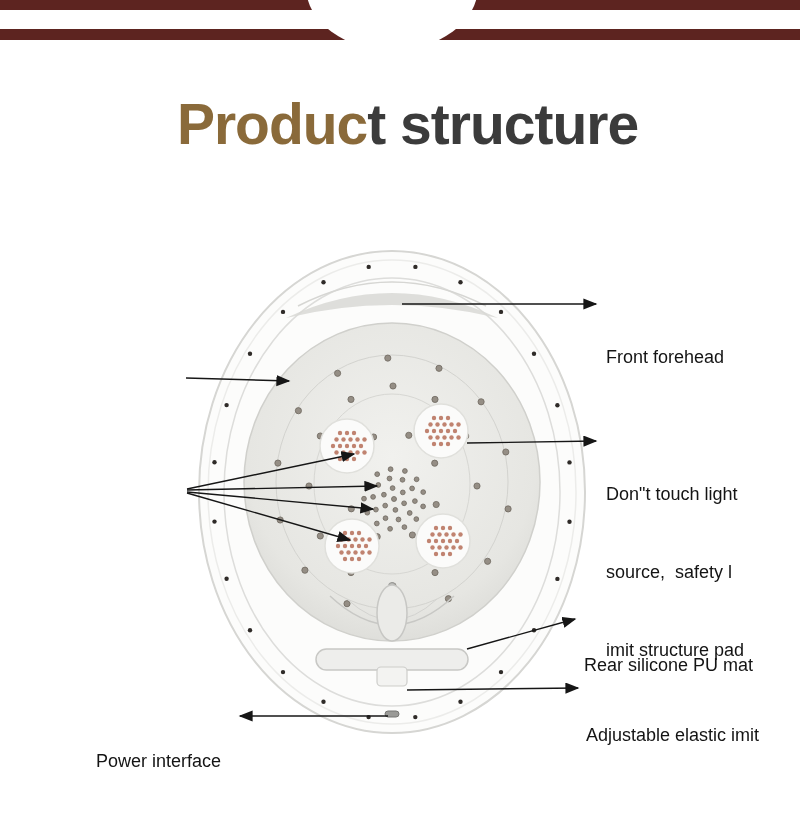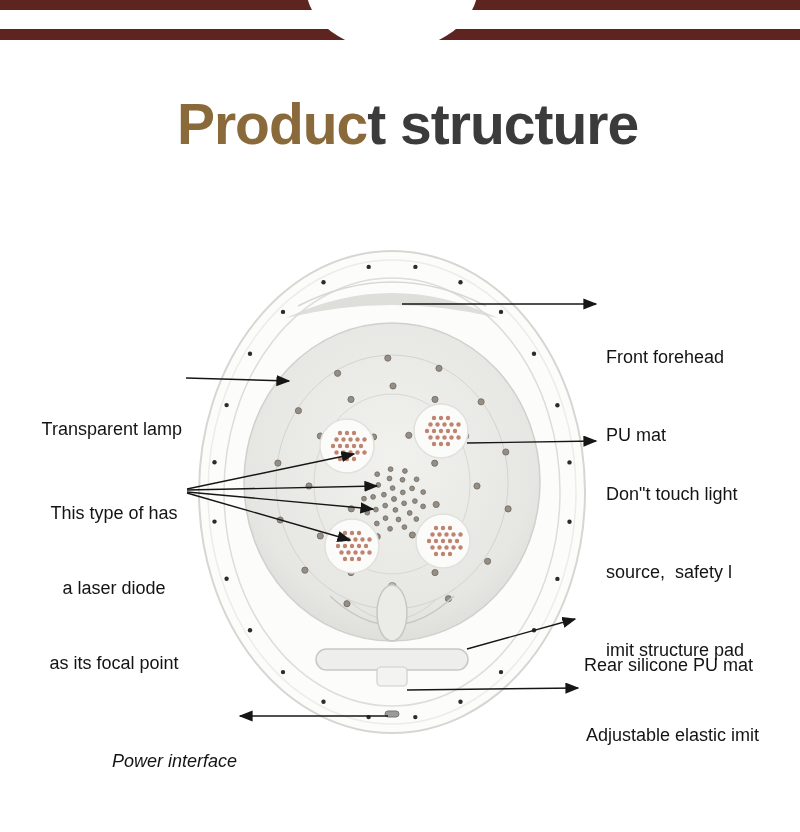--- a/index.html
+++ b/index.html
@@ -269,44 +269,35 @@
       <line x1="187" y1="493" x2="350" y2="540" marker-end="url(#arrow)"></line>
       <line x1="467" y1="443" x2="596" y2="441" marker-end="url(#arrow)"></line>
       <line x1="467" y1="649" x2="575" y2="619" marker-end="url(#arrow)"></line>
       <line x1="407" y1="690" x2="578" y2="688" marker-end="url(#arrow)"></line>
       <line x1="388" y1="716" x2="240" y2="716" marker-end="url(#arrow)"></line>
     </g>
   </svg>
 
   <div class="label lh26" style="left:606px;top:292px;">
     <span>Front forehead</span>
-    <span>PU mat</span>
-  </div>
-
-  <div class="label alignR" style="left:22px;top:367px;width:160px;">
-    <span>Transparent lamp</span>
-  </div>
-
-  <div class="label alignC" style="left:40px;top:451px;width:148px;">
-    <span>This type of has</span>
-    <span>a laser diode</span>
-    <span>as its focal point</span>
-  </div>
+  </div>
+
+
 
   <div class="label lh26" style="left:606px;top:429px;">
     <span>Don"t touch light</span>
     <span>source,  safety l</span>
     <span>imit structure pad</span>
   </div>
 
   <div class="label" style="left:584px;top:603px;">
     <span>Rear silicone PU mat</span>
   </div>
 
   <div class="label" style="left:586px;top:673px;">
     <span>Adjustable elastic imit</span>
   </div>
 
-  <div class="label" style="left:112px;top:699px;font-style:italic;">
+  <div class="label" style="left:96px;top:699px;">
     <span>Power interface</span>
   </div>
 
 </div>
 
 </body></html>

